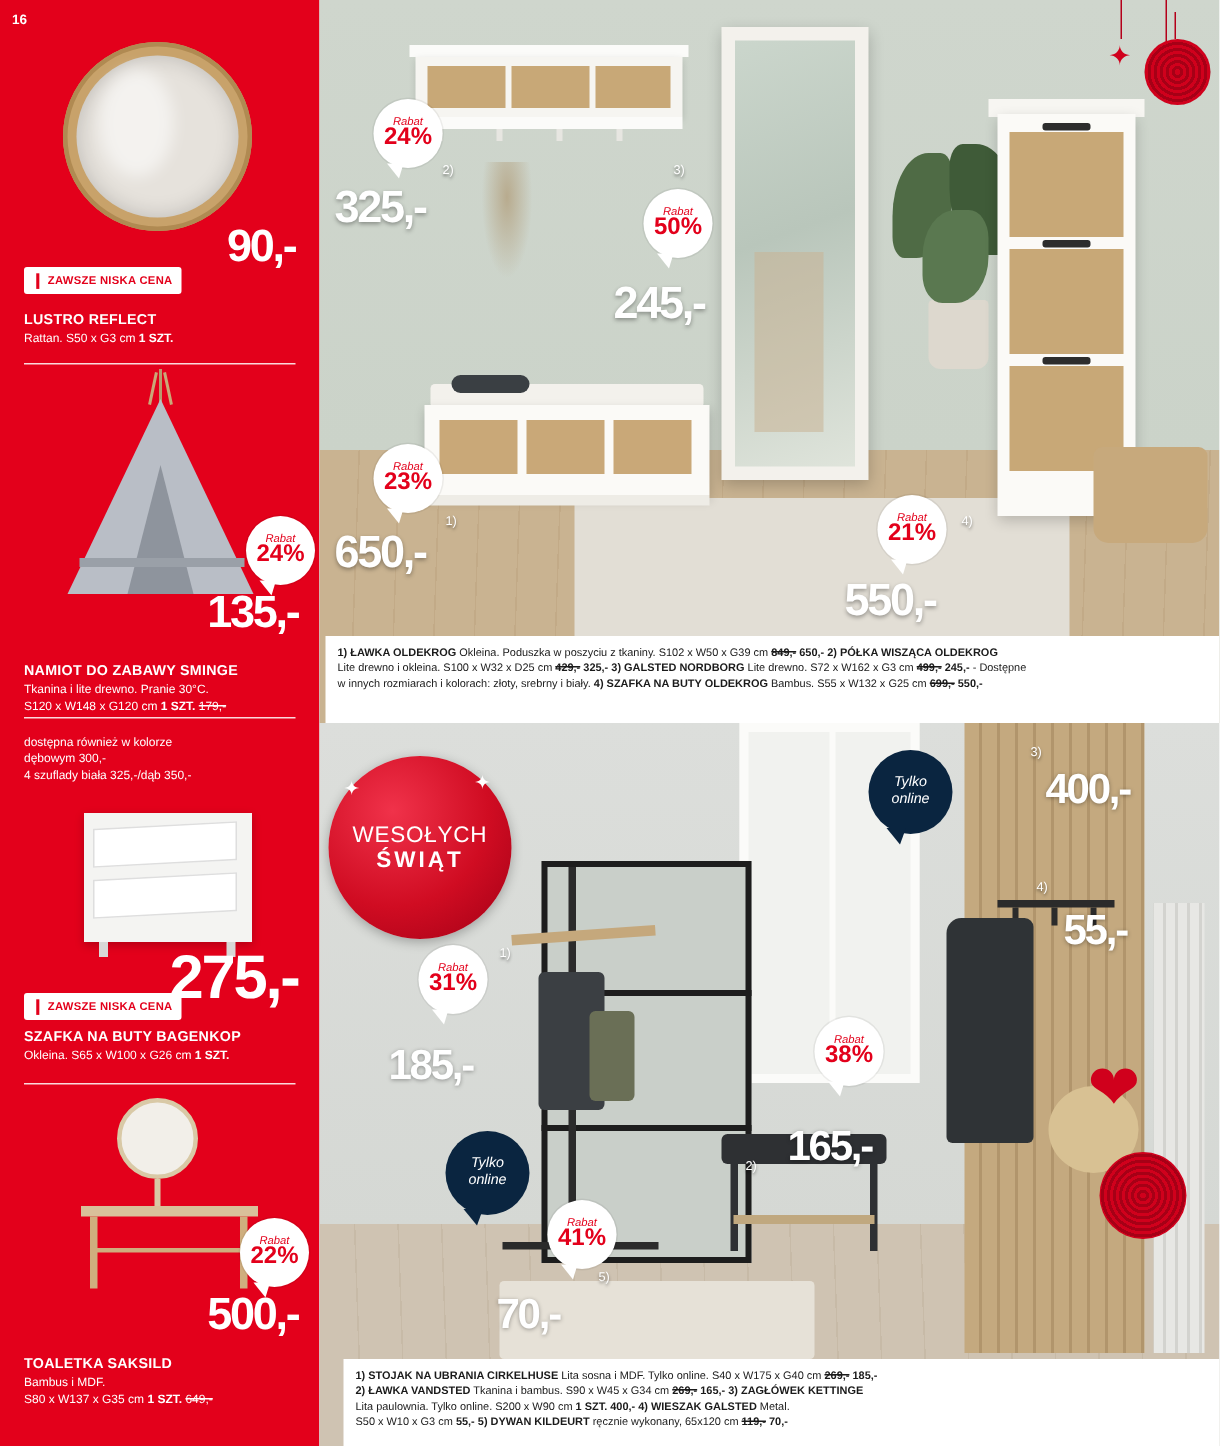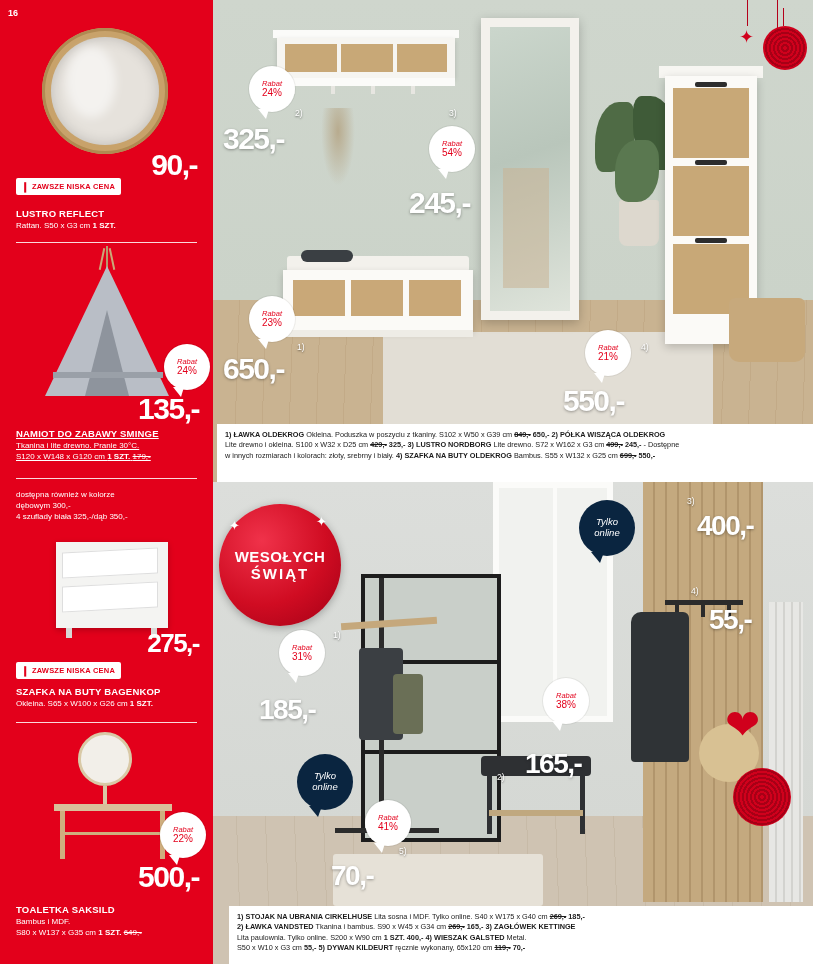--- a/index.html
+++ b/index.html
@@ -45,21 +45,21 @@
 
   
   .rabat {
     position: absolute; width: 46px; height: 46px; border-radius: 50%;
     background: #ffffff; color: #e3001b; text-align: center;
     display: flex; flex-direction: column; align-items: center; justify-content: center;
     box-shadow: 0 0 0 1px rgba(0,0,0,.06);
     z-index: 30;
   }
   .rabat .r1 { font-size: 7.5px; font-style: italic; line-height: 1; }
-  .rabat .r2 { font-size: 10px; font-weight: normal; line-height: 1.05; }
+  .rabat .r2 { font-size: 16px; font-weight: bold; line-height: 1.05; }
   .rabat::after {
     content: ""; position: absolute; bottom: -7px; left: 9px;
     border-left: 8px solid transparent; border-right: 3px solid transparent;
     border-top: 10px solid #ffffff;
   }
 
   
   .only-online {
     position: absolute; width: 56px; height: 56px; border-radius: 50%;
     background: #0a2540; color: #ffffff; font-size: 9.5px; font-style: italic;
@@ -104,21 +104,21 @@
   .ornament { position: absolute; z-index: 20; }
 
   
   .xmas-stamp {
     position: absolute; width: 122px; height: 122px; border-radius: 50%;
     background: radial-gradient(circle at 35% 30%, #f0324a 0%, #d00c22 55%, #a10016 100%);
     color: #ffffff; display: flex; flex-direction: column; align-items: center;
     justify-content: center; text-align: center; z-index: 28;
     box-shadow: 0 2px 8px rgba(0,0,0,.28);
   }
-  .xmas-stamp .l1 { font-size: 15px; font-weight: bold; letter-spacing: .5px; }
+  .xmas-stamp .l1 { font-size: 15px; font-weight: normal; letter-spacing: .5px; }
   .xmas-stamp .l2 { font-size: 15px; font-weight: bold; letter-spacing: 2px; }
   .xmas-stamp .star { position: absolute; font-size: 13px; }
 </style>
 </head>
 <body>
 
 <div class="page">
 
   <div class="left-col">
     <div class="page-num">16</div>
@@ -166,21 +166,21 @@
         <div style="position:absolute;left:8px;top:120px;width:110px;height:6px;background:#9aa0a8;"></div>
       </div>
 
       <div class="rabat" style="left:164px;top:92px;">
         <div class="r1">Rabat</div>
         <div class="r2">24%</div>
       </div>
 
       <div class="price-big" style="position:absolute;right:14px;top:140px;font-size:30px;">135,-</div>
 
-      <div style="position:absolute;left:16px;top:176px;width:186px;text-decoration:underline;">
+      <div style="position:absolute;left:16px;top:190px;width:186px;">
         <div class="ltitle">NAMIOT DO ZABAWY SMINGE</div>
         <div class="ldesc">
           <span>Tkanina i lite drewno. Pranie 30°C.</span><br>
           <span>S120 x W148 x G120 cm </span><b>1 SZT.</b>
           <span class="strike">179,-</span>
         </div>
       </div>
     </div>
 
     <div class="sep" style="top:478px;"></div>
@@ -196,21 +196,21 @@
         <div style="position:absolute;left:0;top:0;width:112px;height:86px;background:#f4f4f2;
                     box-shadow:0 2px 6px rgba(0,0,0,.22);"></div>
         <div style="position:absolute;left:6px;top:8px;width:96px;height:26px;background:#ffffff;
                     border:1px solid #dedede;transform:skewY(-3deg);"></div>
         <div style="position:absolute;left:6px;top:42px;width:96px;height:26px;background:#ffffff;
                     border:1px solid #dedede;transform:skewY(-3deg);"></div>
         <div style="position:absolute;left:10px;top:86px;width:6px;height:10px;background:#d8d8d6;"></div>
         <div style="position:absolute;left:95px;top:86px;width:6px;height:10px;background:#d8d8d6;"></div>
       </div>
 
-      <div class="price-big" style="position:absolute;right:14px;top:140px;font-size:26px;">275,-</div>
+      <div class="price-big" style="position:absolute;right:14px;top:140px;font-size:41px;">275,-</div>
 
       <div class="always-low" style="position:absolute;left:16px;top:174px;">
         <span class="swirl">❙</span>
         <span>ZAWSZE NISKA CENA</span>
       </div>
 
       <div style="position:absolute;left:16px;top:198px;width:186px;">
         <div class="ltitle">SZAFKA NA BUTY BAGENKOP</div>
         <div class="ldesc">
           <span>Okleina. S65 x W100 x G26 cm </span><b>1 SZT.</b>
@@ -325,21 +325,21 @@
       <div style="position:absolute;left:2px;top:18px;width:44px;height:44px;border-radius:50%;
                   background:repeating-radial-gradient(circle at 50% 50%,#d0001c 0 2px,#a60016 2px 4px);"></div>
     </div>
 
     <div class="rabat" style="left:36px;top:66px;">
       <div class="r1">Rabat</div>
       <div class="r2">24%</div>
     </div>
     <div class="rabat" style="left:216px;top:126px;">
       <div class="r1">Rabat</div>
-      <div class="r2">54%</div>
+      <div class="r2">50%</div>
     </div>
     <div class="rabat" style="left:36px;top:296px;">
       <div class="r1">Rabat</div>
       <div class="r2">23%</div>
     </div>
     <div class="rabat" style="left:372px;top:330px;">
       <div class="r1">Rabat</div>
       <div class="r2">21%</div>
     </div>
 
@@ -353,21 +353,21 @@
     <div class="lbl-num" style="left:84px;top:342px;">1)</div>
 
     <div class="price-photo" style="left:350px;top:384px;font-size:30px;">550,-</div>
     <div class="lbl-num" style="left:428px;top:342px;">4)</div>
 
     <div class="caption-block" style="left:4px;top:424px;width:600px;height:58px;padding:6px 8px 0 8px;">
       <div>
         <b><span>1) </span><span>ŁAWKA OLDEKROG</span></b><span> Okleina. Poduszka w poszyciu z tkaniny. S102 x W50 x G39 cm </span><b class="strike">849,-</b><b> 650,-</b><b>  2) </b><b>PÓŁKA WISZĄCA OLDEKROG</b>
       </div>
       <div>
-        <span>Lite drewno i okleina. S100 x W32 x D25 cm </span><b class="strike">429,-</b><b> 325,-</b><b>  3) </b><b>LUSTRO NORDBORG</b><span> Lite drewno. S72 x W162 x G3 cm </span><b class="strike">499,-</b><b> 245,-</b><span> - Dostępne</span>
+        <span>Lite drewno i okleina. S100 x W32 x D25 cm </span><b class="strike">429,-</b><b> 325,-</b><b>  3) </b><b>GALSTED NORDBORG</b><span> Lite drewno. S72 x W162 x G3 cm </span><b class="strike">499,-</b><b> 245,-</b><span> - Dostępne</span>
       </div>
       <div>
         <span>w innych rozmiarach i kolorach: złoty, srebrny i biały. </span><b><span>4) </span><span>SZAFKA NA BUTY OLDEKROG</span></b><span> Bambus. S55 x W132 x G25 cm </span><b class="strike">699,-</b><b> 550,-</b>
       </div>
     </div>
   </div>
 
   <div class="photo-bottom">
     <div style="position:absolute;inset:0;background:linear-gradient(#dcdedb 0%,#d5d8d4 70%);"></div>
 

